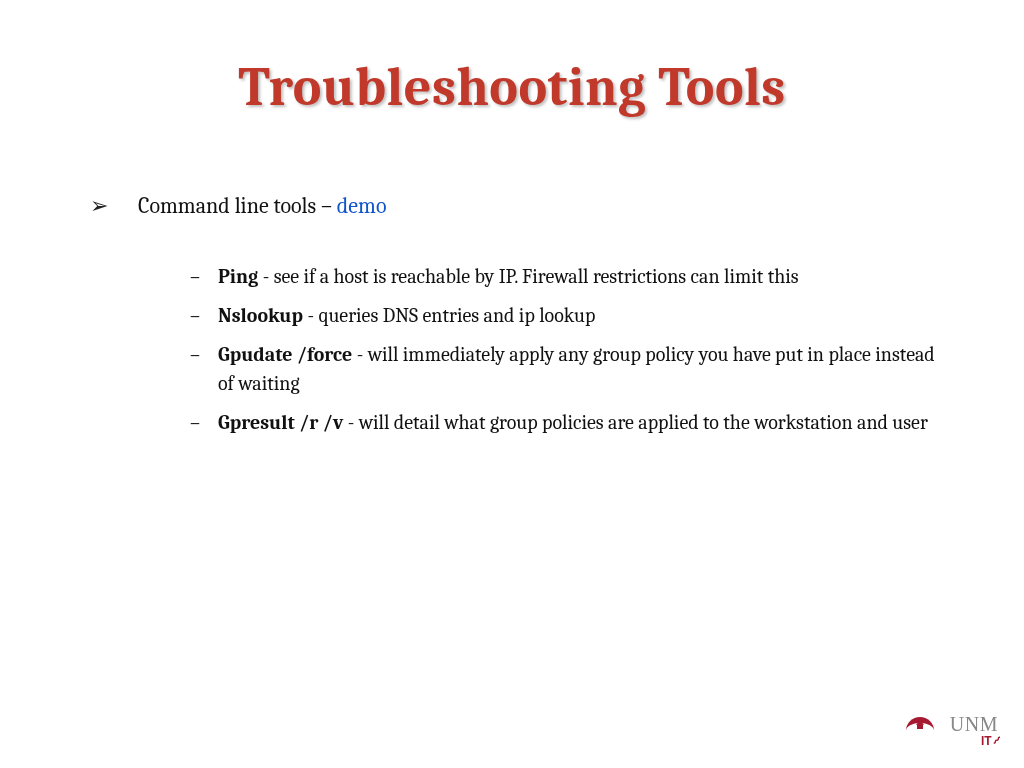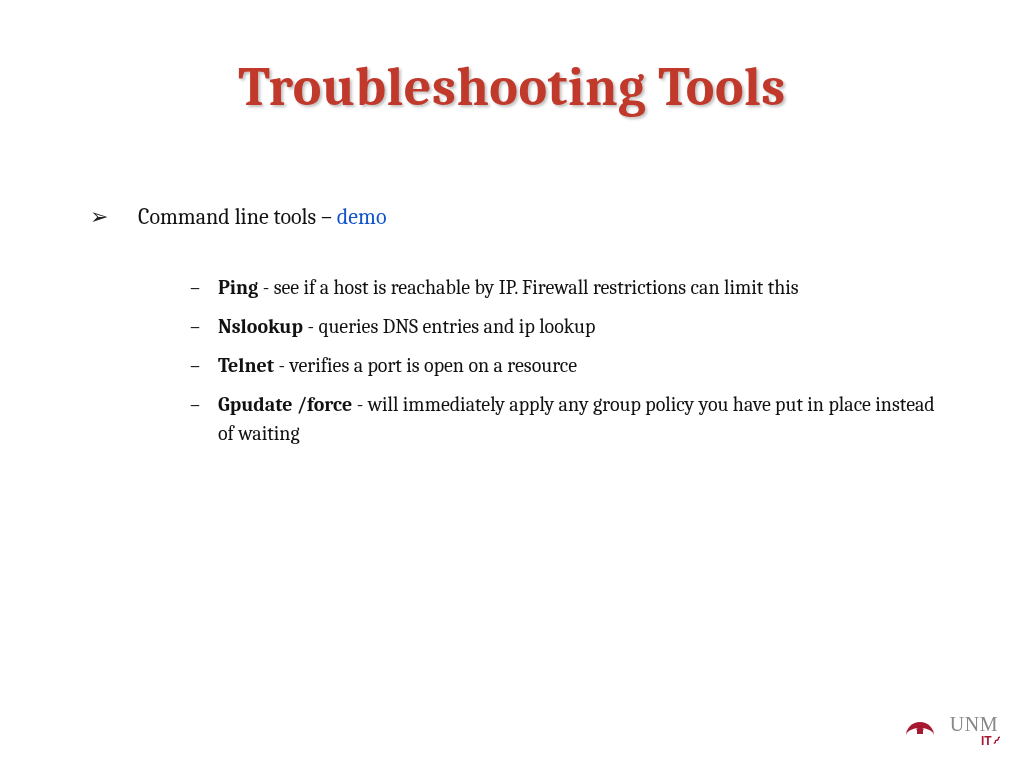--- a/index.html
+++ b/index.html
@@ -25,21 +25,21 @@
     right: 0;
     text-align: center;
     font-size: 54px;
     font-weight: bold;
     color: #c0392b;
     text-shadow: 2px 2px 3px rgba(0,0,0,0.25);
     letter-spacing: 0.5px;
   }
   .body {
     position: absolute;
-    top: 202px;
+    top: 191px;
     left: 90px;
     right: 70px;
     font-size: 22px;
     line-height: 1.4;
   }
   .lvl1 {
     list-style: none;
     padding: 0;
     margin: 0;
   }
@@ -82,21 +82,21 @@
   .bold { font-weight: bold; }
   
   .logo {
     position: absolute;
     right: 26px;
     bottom: 20px;
     text-align: right;
   }
   .logo-row {
     display: flex;
-    align-items: flex-end;
+    align-items: flex-start;
     gap: 16px;
   }
   .logo-mark {
     width: 28px;
     height: 18px;
     position: relative;
   }
   .logo-arc {
     position: absolute;
     left: 0;
@@ -152,22 +152,22 @@
 <div class="slide">
   <div class="title">Troubleshooting Tools</div>
 
   <div class="body">
     <ul class="lvl1">
       <li>
         <span>Command line tools – </span><span class="link">demo</span>
         <ul class="lvl2">
           <li><span class="bold">Ping</span><span> - see if a host is reachable by IP. Firewall restrictions can limit this</span></li>
           <li><span class="bold">Nslookup</span><span> - queries DNS entries and ip lookup</span></li>
-          <li><span class="bold">Telnet</span><span> - verifies a port is open on a resource</span></li>
           <li><span class="bold">Gpudate /force</span><span> - will immediately apply any group policy you have put in place instead of waiting</span></li>
+          <li><span class="bold">Gpresult /r /v</span><span> - will detail what group policies are applied to the workstation and user</span></li>
         </ul>
       </li>
     </ul>
   </div>
 
   <div class="logo">
     <div class="logo-row">
       <div class="logo-mark">
         <div class="logo-arc"></div>
         <div class="logo-house"></div>

